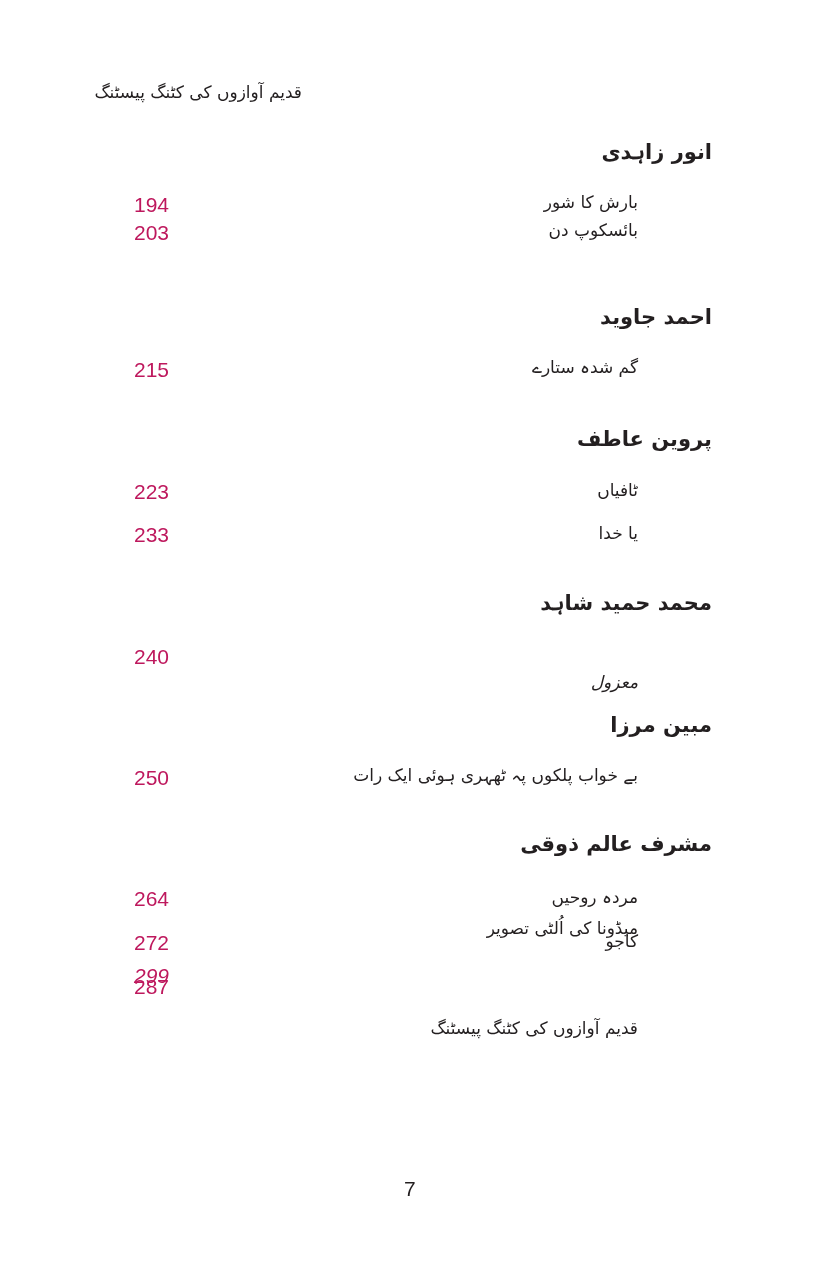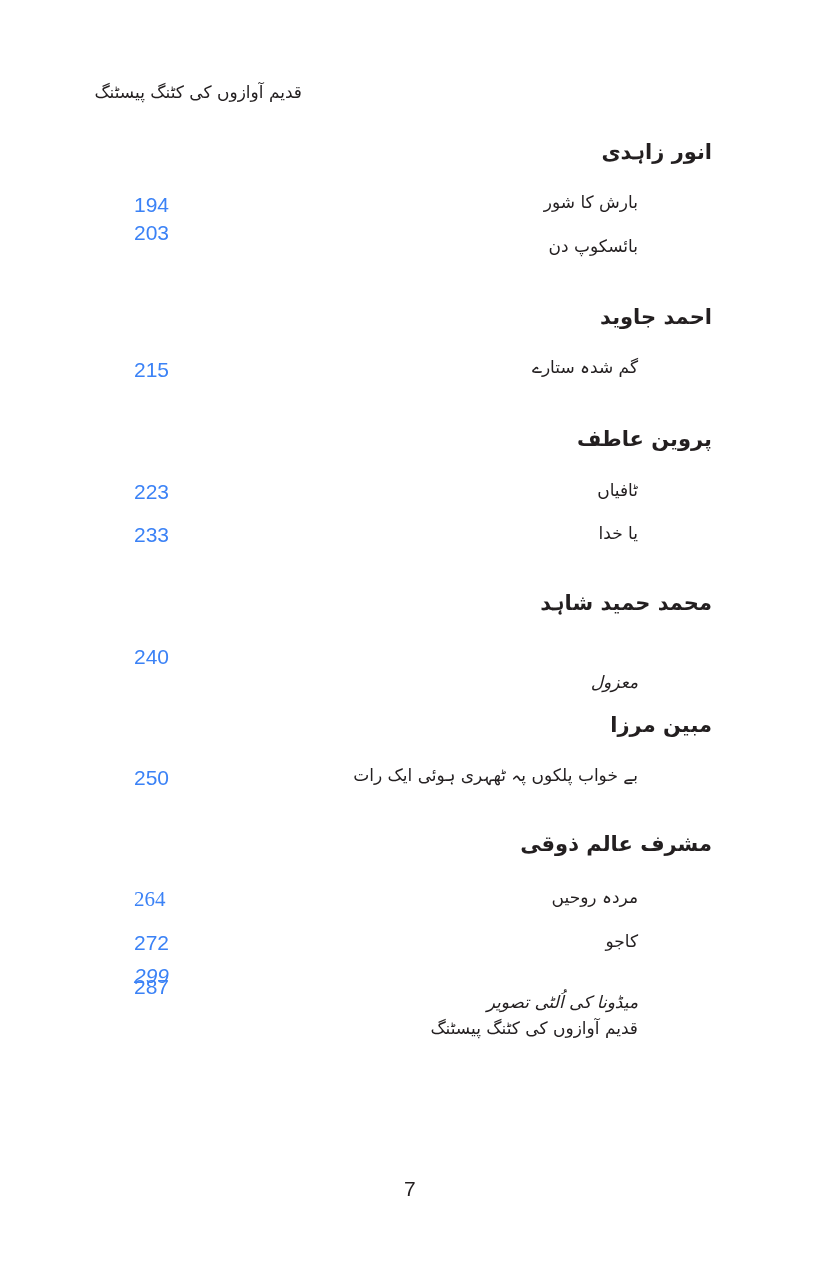--- a/index.html
+++ b/index.html
@@ -1,32 +1,32 @@
 <!DOCTYPE html>
 <html><head>
   <meta charset="utf-8">
   <style>
     html, body { margin: 0; padding: 0; background: #ffffff; }
     body { width: 825px; height: 1275px; position: relative; overflow: hidden; color: #231f20; }
     .urdu { font-family: "DejaVu Sans", sans-serif; direction: rtl; unicode-bidi: plaintext; white-space: nowrap; }
     .running-head { position: absolute; left: 112px; top: 82px; width: 190px; font-size: 17px; text-align: left; direction: rtl; }
     .author { position: absolute; right: 113px; font-size: 21px; font-weight: bold; text-align: left; }
     .title { position: absolute; right: 187px; font-size: 17px; text-align: right; }
-    .page { position: absolute; left: 134px; font-family: "Liberation Sans", sans-serif; font-size: 21px; color: #3b82f6; }
+    .page { position: absolute; left: 134px; font-family: "Liberation Sans", sans-serif; font-size: 21px; color: #be185d; }
     .folio { position: absolute; left: 404px; top: 1177px; font-family: "Liberation Sans", sans-serif; font-size: 21px; }
   </style>
 </head>
 <body>
 
 <div class="urdu running-head">قدیم آوازوں کی کٹنگ پیسٹنگ</div>
 
 <div class="urdu author" style="top:140px;">انور زاہدی</div>
 <div class="urdu title" style="top:192px;">بارش کا شور</div>
 <div class="page" style="top:193px;">194</div>
-<div class="urdu title" style="top:236px;">بائسکوپ دن</div>
+<div class="urdu title" style="top:220px;">بائسکوپ دن</div>
 <div class="page" style="top:221px;">203</div>
 
 <div class="urdu author" style="top:305px;">احمد جاوید</div>
 <div class="urdu title" style="top:357px;margin-left:40px;">گم شدہ ستارے</div>
 <div class="page" style="top:358px;">215</div>
 
 <div class="urdu author" style="top:427px;">پروین عاطف</div>
 <div class="urdu title" style="top:480px;">ٹافیاں</div>
 <div class="page" style="top:480px;">223</div>
 <div class="urdu title" style="top:523px;">یا خدا</div>
@@ -35,21 +35,21 @@
 <div class="urdu author" style="top:591px;">محمد حمید شاہد</div>
 <div class="urdu title" style="top:672px;font-style:italic;">معزول</div>
 <div class="page" style="top:645px;">240</div>
 
 <div class="urdu author" style="top:713px;">مبین مرزا</div>
 <div class="urdu title" style="top:765px;">بے خواب پلکوں پہ ٹھہری ہوئی ایک رات</div>
 <div class="page" style="top:766px;text-align:center;">250</div>
 
 <div class="urdu author" style="top:832px;margin-left:28px;">مشرف عالم ذوقی</div>
 <div class="urdu title" style="top:887px;">مردہ روحیں</div>
-<div class="page" style="top:887px;font-family:Liberation Serif, serif;">264</div>
+<div class="page" style="top:887px;">264</div>
 <div class="urdu title" style="top:931px;">کاجو</div>
 <div class="page" style="top:931px;">272</div>
-<div class="urdu title" style="top:992px;font-style:italic;">میڈونا کی اُلٹی تصویر</div>
+<div class="urdu title" style="top:918px;">میڈونا کی اُلٹی تصویر</div>
 <div class="page" style="top:975px;">287</div>
 <div class="urdu title" style="top:1018px;">قدیم آوازوں کی کٹنگ پیسٹنگ</div>
 <div class="page" style="top:964px;font-style:italic;">299</div>
 
 <div class="folio">7</div>
 
 </body></html>

